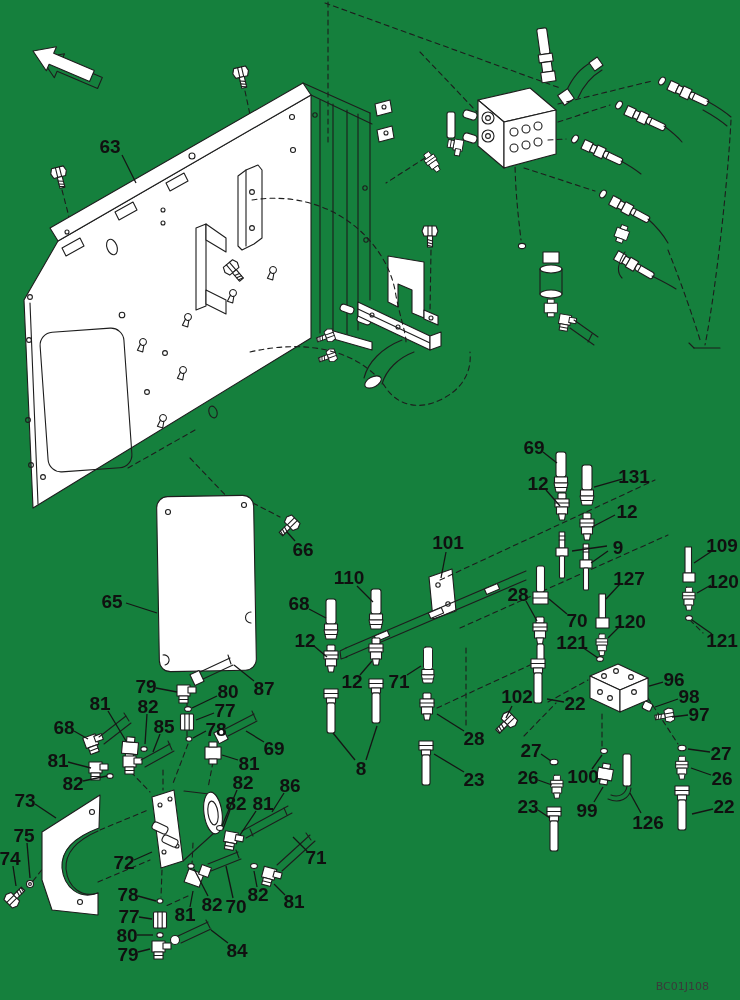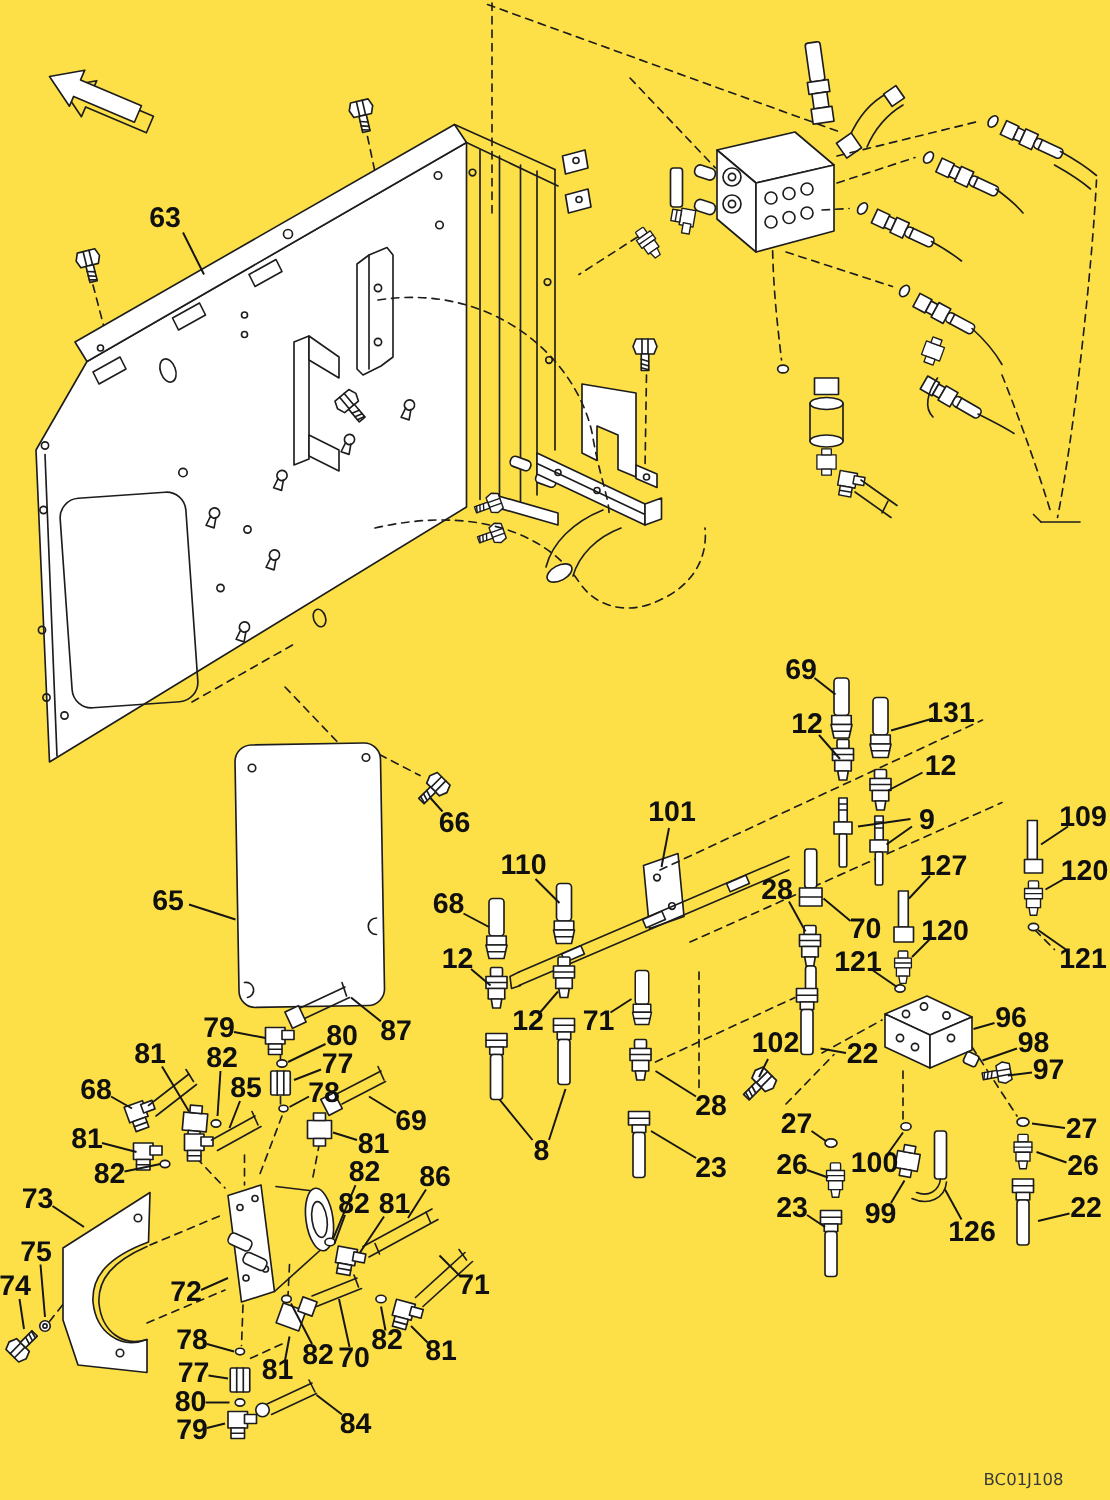--- a/index.html
+++ b/index.html
@@ -1,16 +1,16 @@
 <!DOCTYPE html>
 <html><head>
 <meta charset="utf-8">
 <style>
   html,body{margin:0;padding:0;background:#fff;}
-  .canvas{position:relative;width:740px;height:1000px;background:#fde047;overflow:hidden;
+  .canvas{position:relative;width:740px;height:1000px;background:#15803d;overflow:hidden;
           font-family:"Liberation Sans",sans-serif;}
   svg{display:block;}
   .co{font-family:"Liberation Sans",sans-serif;font-weight:700;font-size:19px;fill:#101010;}
   .fig{font-family:"DejaVu Sans",sans-serif;font-size:11px;fill:#3a3a3a;}
   .ld{stroke:#151515;stroke-width:1.3;fill:none;}
   .dsh{stroke-dasharray:5 4;}
 </style>
 </head>
 <body>
 

